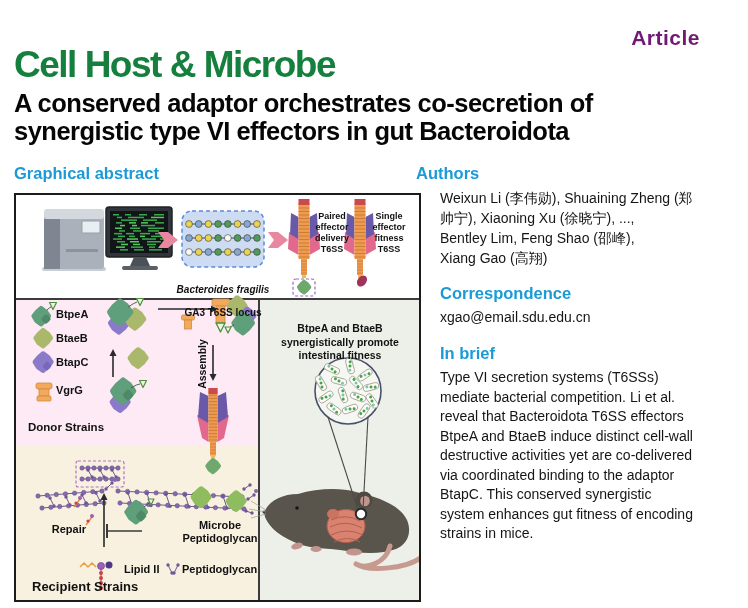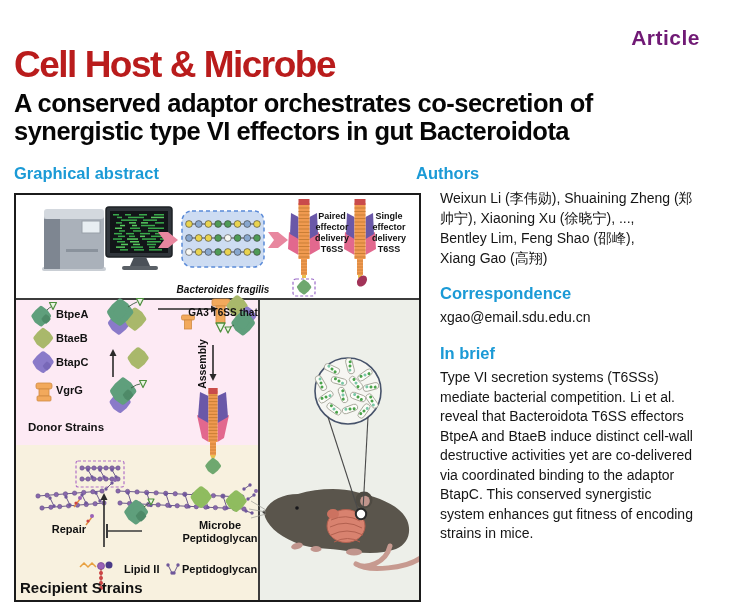--- a/index.html
+++ b/index.html
@@ -3,21 +3,21 @@
 <meta charset="utf-8">
 <style>
   html,body{margin:0;padding:0;}
   body{
     width:748px;height:608px;position:relative;overflow:hidden;
     background:#ffffff;color:#000;
     font-family:"Liberation Sans", sans-serif;
   }
   .abs{position:absolute;}
   .article-tag{top:26px;right:48px;font-size:21px;font-weight:bold;color:#701a75;letter-spacing:.5px;margin-left:32px;}
-  .journal{left:14px;top:44px;font-size:37px;font-weight:bold;color:#b91c1c;letter-spacing:-1.5px;margin:0;white-space:nowrap;}
+  .journal{left:14px;top:44px;font-size:37px;font-weight:bold;color:#15803d;letter-spacing:-1.5px;margin:0;white-space:nowrap;}
   .paper-title{left:14px;top:89px;width:720px;font-size:25.5px;font-weight:bold;letter-spacing:-.5px;line-height:28px;margin:0;white-space:pre-line;color:#060606;}
   .sec-head{font-size:16.5px;font-weight:bold;color:#1b9ad6;}
   #ga-head{left:14px;top:164px;}
   
   .ga-box{left:14px;top:193px;width:403px;height:405px;border:2px solid #1b1b1b;background:#fff;overflow:hidden;}
   .panel{position:absolute;}
   .p-top{left:0;top:0;width:403px;height:103px;background:#ffffff;}
   .hdiv{left:0;top:103px;width:403px;height:2px;background:#3c3c3c;}
   .p-pink{left:0;top:105px;width:242px;height:145px;background:#fdeaf4;}
   .p-cream{left:0;top:250px;width:242px;height:155px;background:#f8f1df;}
@@ -31,21 +31,21 @@
   .locus-l1{font-style:italic;}
   .t6ss-lbl{top:16px;width:40px;font-size:9px;line-height:11px;}
   .paired{left:296px;} .single{left:353px;}
   .legend-lbl{left:40px;font-size:11px;}
   .donor-lbl{left:12px;top:226px;font-size:11.5px;}
   .assembly-lbl{left:157px;top:162px;width:60px;height:14px;text-align:center;font-size:10.5px;transform:rotate(-90deg);}
   .repair-lbl{left:26px;top:328px;width:44px;text-align:right;font-size:11px;}
   .damaged-lbl{left:162px;top:324px;width:84px;font-size:11px;line-height:13px;}
   .lipid-lbl{left:108px;top:368px;font-size:11px;}
   .pg-lbl{left:166px;top:368px;font-size:11px;}
-  .recipient-lbl{left:4px;top:384px;font-size:15px;}
+  .recipient-lbl{left:16px;top:384px;font-size:13px;}
   .fitness-lbl{left:246px;top:127px;width:156px;font-size:10.5px;line-height:13.5px;}
   
   #authors-head{left:416px;top:164px;}
   .authors-text{left:440px;top:188px;width:300px;font-size:14px;line-height:20px;font-weight:500;white-space:pre-line;color:#151515;}
   #corr-head{left:440px;top:284px;}
   .email{left:440px;top:309px;font-size:14px;color:#151515;text-decoration:none;display:block;}
   #brief-head{left:440px;top:344px;}
   .brief-text{left:440px;top:368px;width:300px;font-size:14px;line-height:19.5px;white-space:pre-line;color:#151515;}
 </style>
 </head>
@@ -562,45 +562,48 @@
       </g>
     <g id="art-funnel">
         <line x1="312" y1="222" x2="342" y2="315" stroke="#4a4a4a" stroke-width="1.1"></line>
         <line x1="352" y1="222" x2="347" y2="315" stroke="#4a4a4a" stroke-width="1.1"></line>
         <circle cx="345" cy="319" r="5.2" fill="#ffffff" stroke="#2a2a2a" stroke-width="2"></circle>
       </g>
   </svg>
 
   <div class="lbl ctr locus-lbl">
     <div class="locus-l1">Bacteroides fragilis</div>
-    <div>GA3 T6SS that</div>
+    <div>GA3 T6SS locus</div>
   </div>
   <div class="lbl ctr t6ss-lbl paired">Paired
 effector
 delivery
 T6SS</div>
   <div class="lbl ctr t6ss-lbl single">Single
 effector
-delivery
+fitness
 T6SS</div>
 
   <div class="lbl legend-lbl" style="top:113px">BtpeA</div>
   <div class="lbl legend-lbl" style="top:137px">BtaeB</div>
   <div class="lbl legend-lbl" style="top:161px">BtapC</div>
   <div class="lbl legend-lbl" style="top:189px">VgrG</div>
   <div class="lbl assembly-lbl">Assembly</div>
   <div class="lbl donor-lbl">Donor Strains</div>
 
   <div class="lbl repair-lbl">Repair</div>
   <div class="lbl ctr damaged-lbl">Microbe
 Peptidoglycan</div>
   <div class="lbl lipid-lbl">Lipid II</div>
   <div class="lbl pg-lbl">Peptidoglycan</div>
   <div class="lbl recipient-lbl">Recipient Strains</div>
 
+  <div class="lbl ctr fitness-lbl">BtpeA and BtaeB
+synergistically promote
+intestinal fitness</div>
 </div>
 
 <div class="abs sec-head" id="authors-head">Authors</div>
 <div class="abs authors-text">Weixun Li (李伟勋), Shuaining Zheng (郑
 帅宁), Xiaoning Xu (徐晓宁), ...,
 Bentley Lim, Feng Shao (邵峰),
 Xiang Gao (高翔)</div>
 
 <div class="abs sec-head" id="corr-head">Correspondence</div>
 <a class="abs email" href="#">xgao@email.sdu.edu.cn</a>

